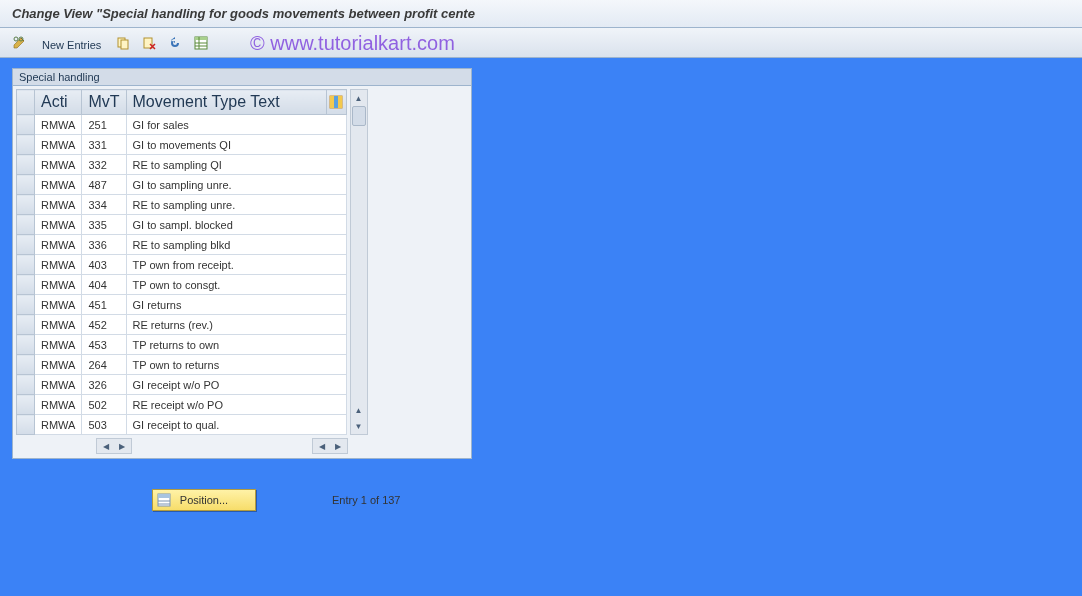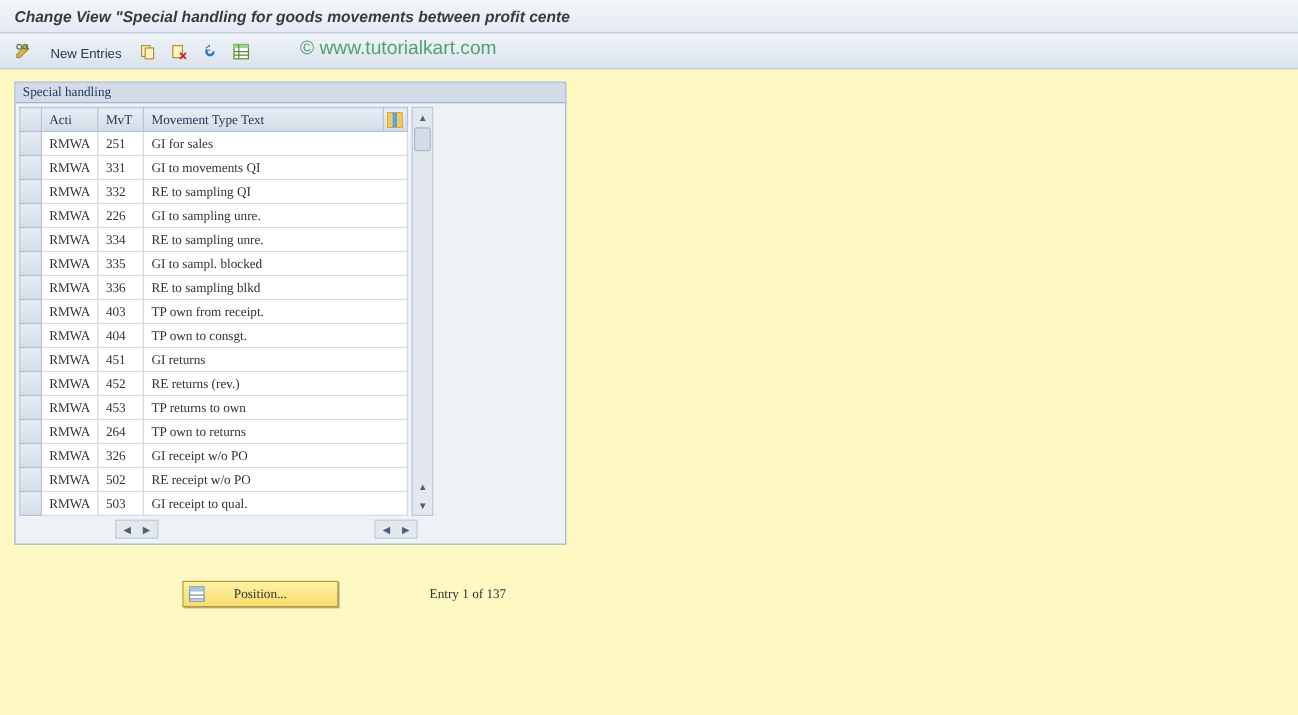--- a/index.html
+++ b/index.html
@@ -43,31 +43,30 @@
     }
     .toolbar .text-btn {
       padding: 2px 6px;
       cursor: pointer;
       color: #223a55;
     }
     .watermark {
       position: absolute;
       top: 32px;
       left: 250px;
-      font-size: 16px;
-      color: #15803d;
+      font-size: 20px;
+      color: #6d28d9;
       opacity: 0.7;
       pointer-events: none;
       font-family: Arial, sans-serif;
     }
     .main {
-      background: #fef9c3;
+      background: #3b82f6;
       padding: 10px 12px;
       height: calc(596px - 28px - 30px);
-      font-family: Liberation Serif, serif;
     }
     .group-box {
       width: 460px;
       border: 1px solid #9db4cd;
       background: #eef2f7;
       position: relative;
     }
     .group-title {
       background: #d3dce8;
       padding: 2px 6px;
@@ -85,21 +84,21 @@
       border: 1px solid #b7c4d3;
       margin: 3px;
     }
     .tbl th {
       background: linear-gradient(#e7edf4, #d3dce8);
       border: 1px solid #b7c4d3;
       font-weight: normal;
       text-align: left;
       padding: 3px 6px;
       color: #223a55;
-      font-size: 11px;
+      font-size: 16px;
       height: 20px;
     }
     .tbl td {
       border: 1px solid #d2dbe6;
       padding: 3px 6px;
       background: #fff;
       color: #333;
       font-size: 11px;
       height: 20px;
     }
@@ -170,21 +169,21 @@
     }
     .hscroll.left { margin-left: 80px; width: 36px; justify-content:center; gap:2px;}
     .hscroll.right { margin-left: 180px; width: 36px; justify-content:center; gap:2px;}
     .footer {
       margin-top: 30px;
       display: flex;
       align-items: center;
     }
     .pos-btn {
       margin-left: 140px;
-      width: 130px;
+      width: 104px;
       height: 22px;
       background: linear-gradient(#fff2a7, #f7dd6a);
       border: 1px solid #b39b3c;
       box-shadow: 1px 1px 0 rgba(0,0,0,0.3);
       display: flex;
       align-items: center;
       justify-content: center;
       gap: 6px;
       cursor: pointer;
       color: #333;
@@ -285,21 +284,21 @@
             </tr>
             <tr>
               <td class="rowsel"></td>
               <td class="col-acti">RMWA</td>
               <td class="col-mvt">332</td>
               <td class="col-text" colspan="2">RE to sampling QI</td>
             </tr>
             <tr>
               <td class="rowsel"></td>
               <td class="col-acti">RMWA</td>
-              <td class="col-mvt">226</td>
+              <td class="col-mvt">487</td>
               <td class="col-text" colspan="2">GI to sampling unre.</td>
             </tr>
             <tr>
               <td class="rowsel"></td>
               <td class="col-acti">RMWA</td>
               <td class="col-mvt">334</td>
               <td class="col-text" colspan="2">RE to sampling unre.</td>
             </tr>
             <tr>
               <td class="rowsel"></td>

